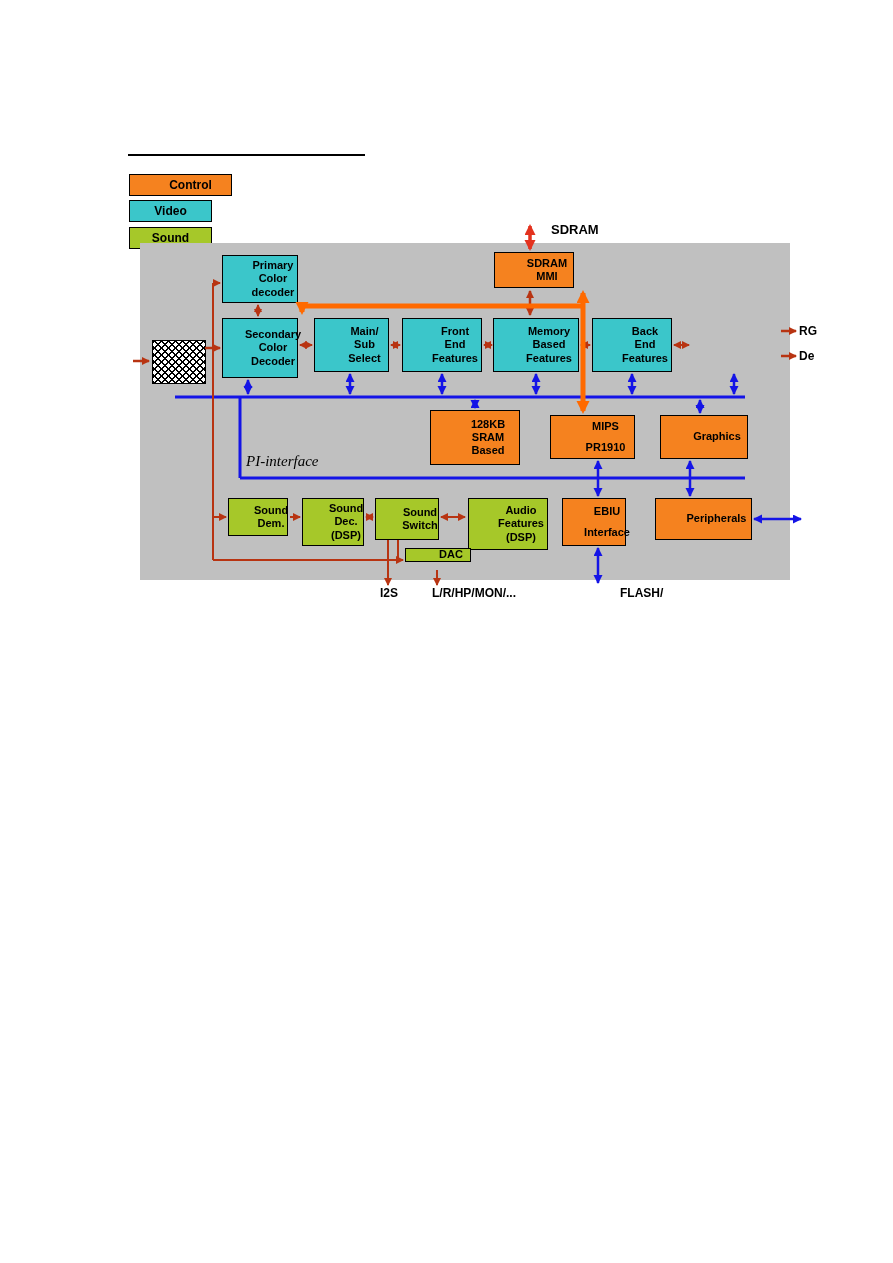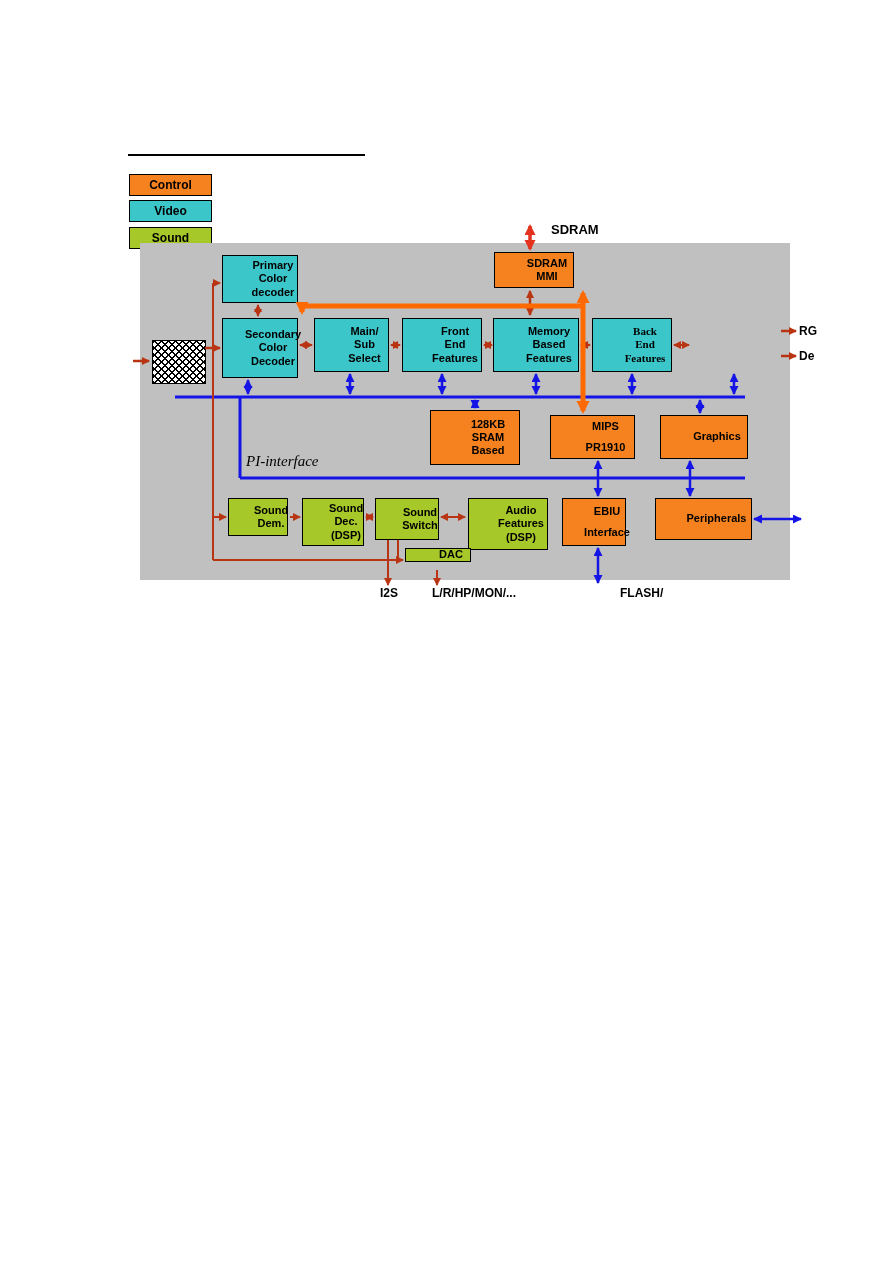--- a/index.html
+++ b/index.html
@@ -36,21 +36,21 @@
   .fill-red2{fill:var(--red-arrow2,#e3321e);}
   .fill-thick{fill:var(--thick-orange,#ff6a00);}
 </style>
 </head>
 <body>
 
 <div class="page">
 
   <div class="title-underline"></div>
 
-  <div class="legend-box orange" style="top:174px;">Control</div>
+  <div class="legend-box orange" style="top:174px;padding-left:20px;">Control</div>
   <div class="legend-box cyan" style="top:200px;">Video</div>
   <div class="legend-box green" style="top:227px;">Sound</div>
 
   <div class="diagram-bg"></div>
 
   <div class="lbl lbl-sdram" style="left:551px;top:222px;">SDRAM</div>
   <div class="lbl lbl-pi" style="left:246px;top:453px;">PI-interface</div>
   <div class="lbl" style="left:799px;top:324px;">RG</div>
   <div class="lbl" style="left:799px;top:349px;">De</div>
   <div class="lbl" style="left:380px;top:586px;">I2S</div>
@@ -67,21 +67,21 @@
 Decoder</div>
   <div class="block cyan" style="left:314px;top:318px;width:75px;height:54px;">Main/
 Sub
 Select</div>
   <div class="block cyan" style="left:402px;top:318px;width:80px;height:54px;">Front
 End
 Features</div>
   <div class="block cyan" style="left:493px;top:318px;width:86px;height:54px;">Memory
 Based
 Features</div>
-  <div class="block cyan" style="left:592px;top:318px;width:80px;height:54px;font-family:Liberation Serif, serif;">Back
+  <div class="block cyan" style="left:592px;top:318px;width:80px;height:54px;">Back
 End
 Features</div>
   <div class="hatch"></div>
   <div class="block orange" style="left:430px;top:410px;width:90px;height:55px;">128KB
 SRAM
 Based</div>
   <div class="block orange gap-lines" style="left:550px;top:415px;width:85px;height:44px;">MIPS
 PR1910</div>
   <div class="block orange" style="left:660px;top:415px;width:88px;height:44px;">Graphics</div>
   <div class="block green" style="left:228px;top:498px;width:60px;height:38px;">Sound

